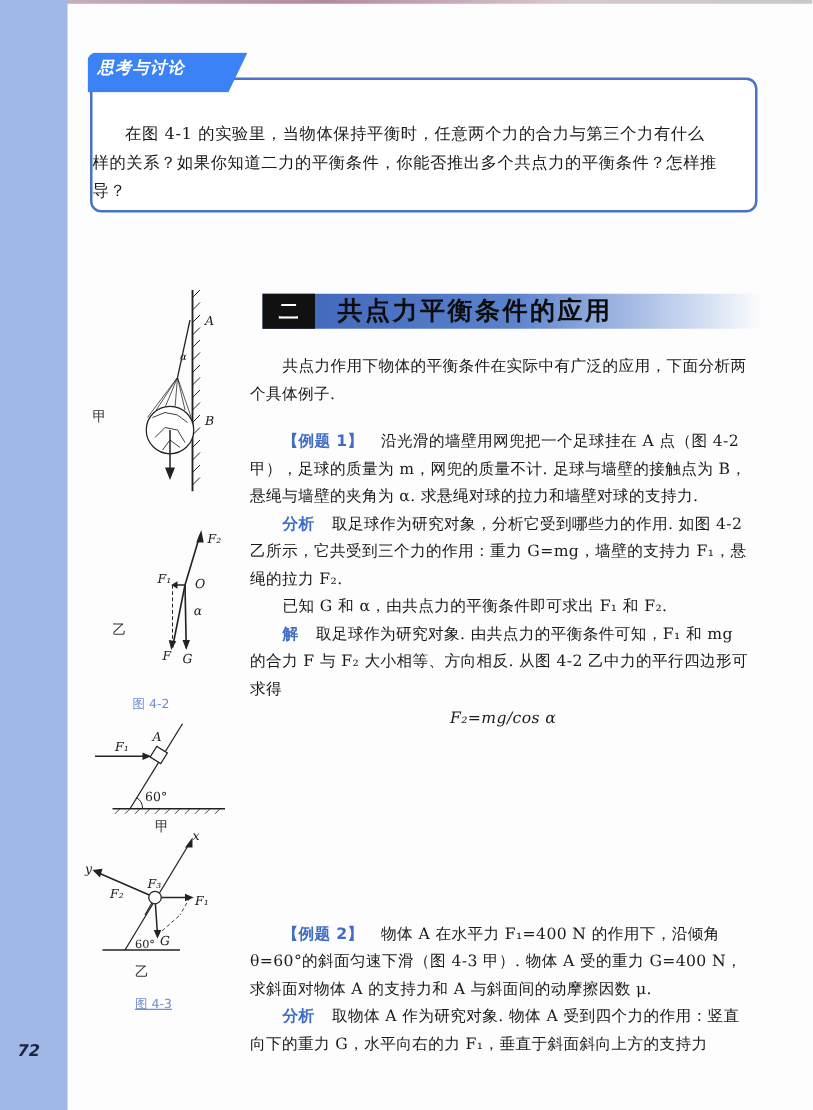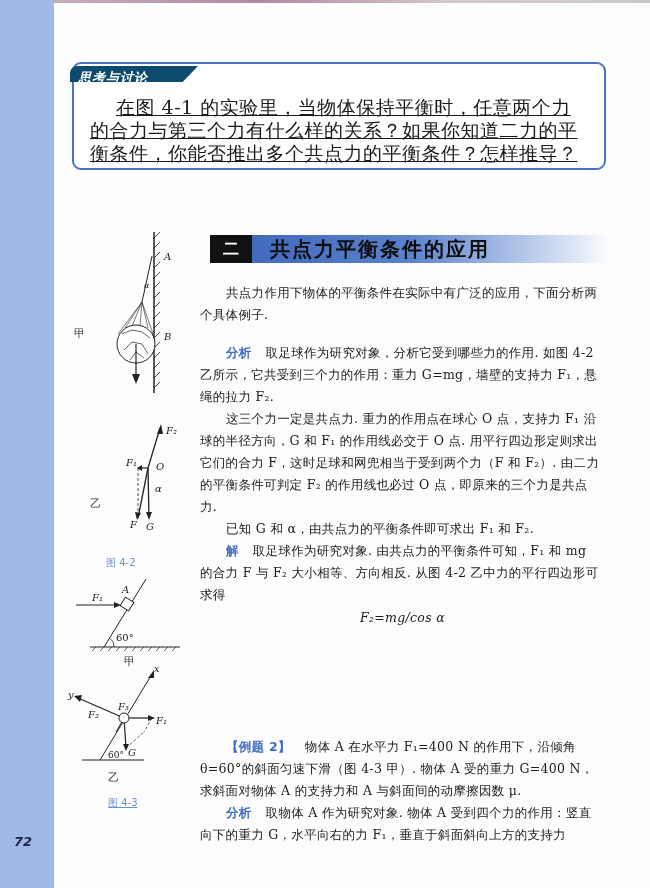--- a/index.html
+++ b/index.html
@@ -8,23 +8,23 @@
     background:#fdfdfd;
     font-family:"DejaVu Serif", "Liberation Serif", serif;
     color:#1a1a1a;
   }
   .top-edge { position:absolute; left:0; top:0; width:650px; height:3px; background:linear-gradient(90deg,#c9b7c4,#b28aa0 40%,#d7c8d0 70%,#c8c8c8); }
   .side-strip { position:absolute; left:0; top:0; width:54px; height:888px; background:#9fb8e6; }
   .page-num { position:absolute; left:14px; top:834px; font-family:"DejaVu Sans", sans-serif; font-weight:bold; font-size:13px; color:#1c2540;font-style:italic; }
 
   
   .disc-box { position:absolute; left:72px; top:62px; width:530px; height:104px; border:2px solid #4a72c4; border-radius:9px; background:#fff; }
-  .disc-tab { position:absolute; left:70px; top:66px; height:16px; width:128px; background:#0c4a6e; clip-path:polygon(0 0,100% 0,88% 100%,0 100%); border-radius:7px 0 0 0; }
+  .disc-tab { position:absolute; left:70px; top:42px; height:32px; width:128px; background:#3b82f6; clip-path:polygon(0 0,100% 0,88% 100%,0 100%); border-radius:7px 0 0 0; }
   .disc-tab span { display:block; padding:3px 0 0 8px; color:#fff; font-family:"DejaVu Sans", sans-serif; font-weight:bold; font-size:13px; letter-spacing:1px; font-style:italic; }
-  .disc-text { position:absolute; left:90px; top:96px; width:500px; font-size:19px; line-height:23px; text-indent:26px; letter-spacing:0.5px;text-decoration:underline; }
+  .disc-text { position:absolute; left:74px; top:96px; width:500px; font-size:13px; line-height:23px; text-indent:26px; letter-spacing:0.5px; }
 
   
   .sec-head { position:absolute; left:210px; top:235px; width:400px; height:28px; background:linear-gradient(90deg,#3c63b8 0%,#5b82cc 50%,#c8d6ef 85%,rgba(255,255,255,0) 100%); }
   .sec-num { position:absolute; left:0; top:0; width:42px; height:28px; background:#111; color:#fff; font-family:"DejaVu Sans", sans-serif; font-weight:bold; font-size:16px; text-align:center; line-height:28px; }
   .sec-title { position:absolute; left:60px; top:0; line-height:28px; color:#fff; font-family:Liberation Sans, sans-serif; font-weight:bold; font-size:20px; letter-spacing:2px; color:#0d0d0d; }
 
   .main-text { position:absolute; left:200px; width:400px; font-size:12.5px; line-height:22px; letter-spacing:0.3px; }
   .para { margin:0; text-indent:26px; }
   .lbl { color:#3f6cc4; font-family:"DejaVu Sans", sans-serif; font-weight:bold; margin-right:14px; }
   .eq { text-align:left; padding-left:160px; font-style:italic; margin:0; line-height:24px; }
@@ -51,22 +51,22 @@
 <div class="sec-head">
   <div class="sec-num">二</div>
   <div class="sec-title">共点力平衡条件的应用</div>
 </div>
 
 <div class="main-text" style="top:282px;">
   <p class="para">共点力作用下物体的平衡条件在实际中有广泛的应用，下面分析两个具体例子.</p>
 </div>
 
 <div class="main-text" style="top:342px;">
+  <p class="para"><span class="lbl">【例题 1】</span><span>沿光滑的墙壁用网兜把一个足球挂在 A 点（图 4-2 甲），足球的质量为 m，网兜的质量不计. 足球与墙壁的接触点为 B，悬绳与墙壁的夹角为 α. 求悬绳对球的拉力和墙壁对球的支持力.</span></p>
   <p class="para"><span class="lbl">分析</span><span>取足球作为研究对象，分析它受到哪些力的作用. 如图 4-2 乙所示，它共受到三个力的作用：重力 G=mg，墙壁的支持力 F₁，悬绳的拉力 F₂.</span></p>
-  <p class="para">这三个力一定是共点力. 重力的作用点在球心 O 点，支持力 F₁ 沿球的半径方向，G 和 F₁ 的作用线必交于 O 点. 用平行四边形定则求出它们的合力 F，这时足球和网兜相当于受到两个力（F 和 F₂）. 由二力的平衡条件可判定 F₂ 的作用线也必过 O 点，即原来的三个力是共点力.</p>
   <p class="para">已知 G 和 α，由共点力的平衡条件即可求出 F₁ 和 F₂.</p>
   <p class="para"><span class="lbl">解</span><span>取足球作为研究对象. 由共点力的平衡条件可知，F₁ 和 mg 的合力 F 与 F₂ 大小相等、方向相反. 从图 4-2 乙中力的平行四边形可求得</span></p>
   <p class="eq">F₂=mg/cos α</p>
 </div>
 
 <div class="main-text" style="top:736px;">
   <p class="para"><span class="lbl">【例题 2】</span><span>物体 A 在水平力 F₁=400 N 的作用下，沿倾角 θ=60°的斜面匀速下滑（图 4-3 甲）. 物体 A 受的重力 G=400 N，求斜面对物体 A 的支持力和 A 与斜面间的动摩擦因数 μ.</span></p>
   <p class="para"><span class="lbl">分析</span><span>取物体 A 作为研究对象. 物体 A 受到四个力的作用：竖直向下的重力 G，水平向右的力 F₁，垂直于斜面斜向上方的支持力</span></p>
 </div>
 

